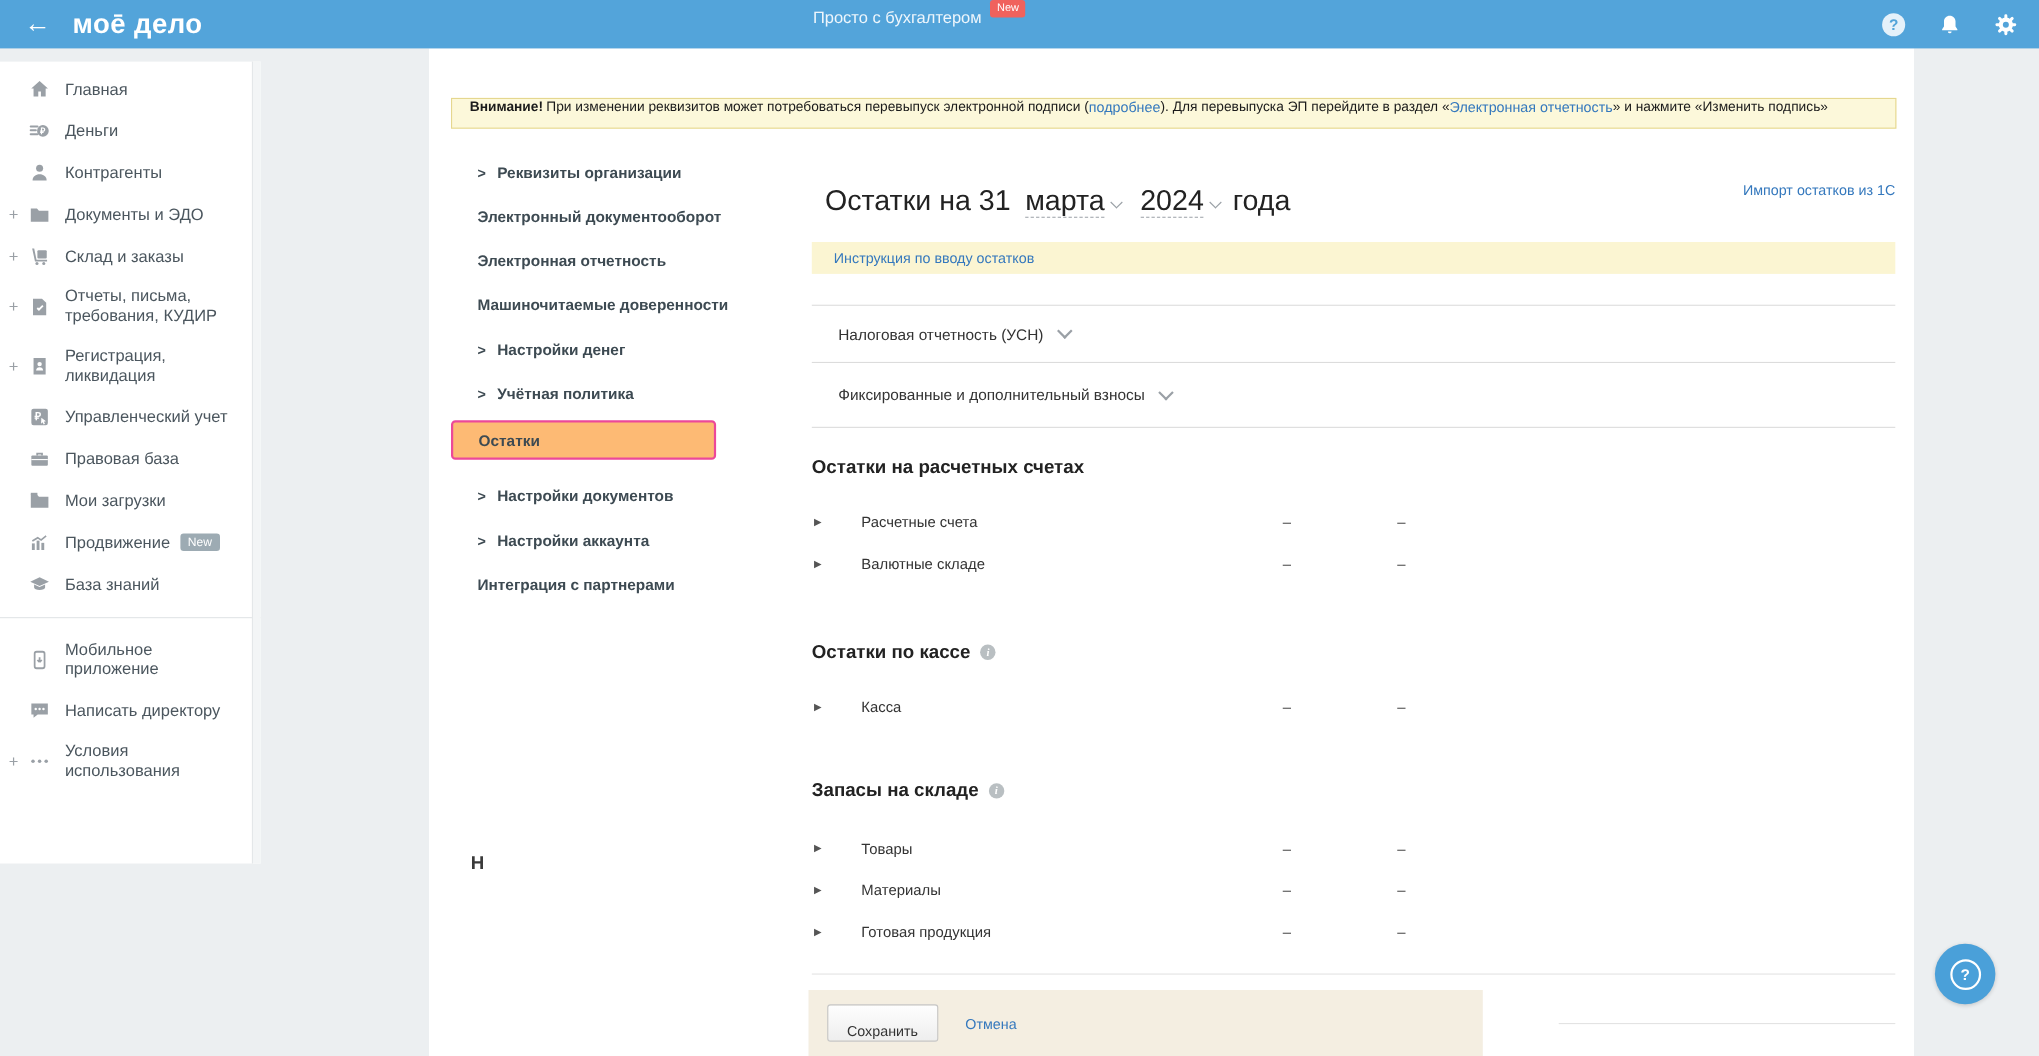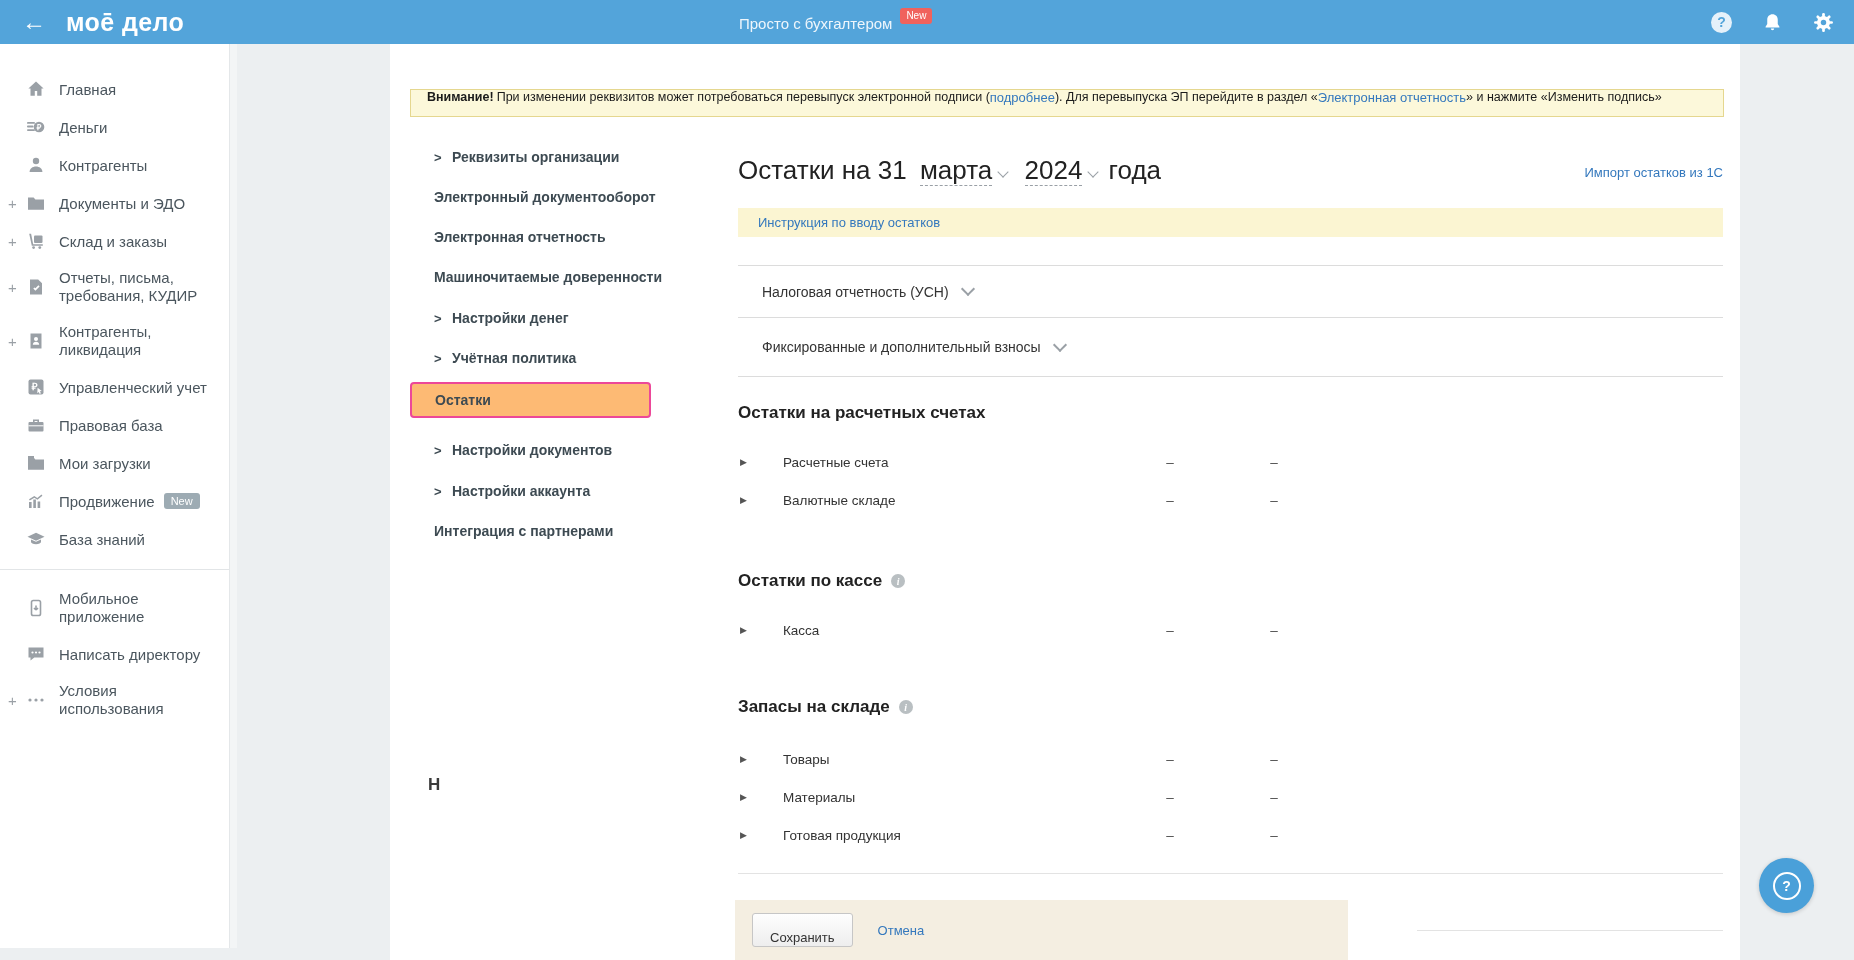--- a/index.html
+++ b/index.html
@@ -7,32 +7,32 @@
        font-family:"Liberation Sans",sans-serif;overflow:hidden;color:#333}
   svg{display:block}
   a{cursor:pointer}
   .link{color:#3478bd;font-size:13px}
 
   
   .topbar{position:absolute;left:0;top:0;width:1854px;height:44px;background:#53a4da;
           display:flex;align-items:center;z-index:10}
   .back{margin-left:22px;font-size:24px;color:#fff;cursor:pointer;line-height:1}
   .logo{margin-left:20px;font-size:25px;font-weight:bold;color:#fff;letter-spacing:.4px}
-  .tagline{position:absolute;left:739px;top:0;height:32px;display:flex;align-items:flex-end;
+  .tagline{position:absolute;left:739px;top:0;height:32px;display:flex;align-items:center;
            font-size:15px;color:#eef6fc}
   .nbadge{background:#f0625d;color:#fff;font-size:10px;line-height:12px;padding:2px 6px;
           border-radius:3px;margin-left:8px;position:relative;top:-8px}
   .top-icons{position:absolute;right:20px;top:0;height:44px;display:flex;align-items:center;gap:30px}
   .tico{cursor:pointer}
   .helpico{width:21px;height:21px;border-radius:50%;background:rgba(255,255,255,.85);
            color:#53a4da;font-weight:bold;font-size:14px;display:flex;align-items:center;justify-content:center}
 
   
-  .sidebar{position:absolute;left:0;top:44px;width:237px;height:904px;background:#fff;
-           padding-top:26px;box-sizing:border-box;z-index:5}
+  .sidebar{position:absolute;left:0;top:56px;width:237px;height:729px;background:#fff;
+           padding-top:6px;box-sizing:border-box;z-index:5}
   .sidebar::after{content:"";position:absolute;right:0;top:0;width:7px;height:100%;
                   background:#f3f5f6;border-left:1px solid #e4e7e9}
   .sb-item{position:relative;display:flex;align-items:center;padding-left:26px;height:38px;
            cursor:pointer;color:#4b565e;font-size:15px}
   .sb-item.h2{height:54px}
   .sb-plus{position:absolute;left:8px;color:#9aa0a6;font-size:15px}
   .sb-ic{width:20px;height:20px;margin-right:13px;flex:none}
   .sb-lines{display:flex;flex-direction:column;line-height:18px}
   .sb-sep{height:1px;background:#e2e5e7;margin:11px 0 11px 0}
   .sb-badge{background:#9dabb3;color:#fff;font-size:11px;border-radius:3px;padding:2px 7px;margin-left:9px}
@@ -49,21 +49,21 @@
   .submenu{position:absolute;left:20px;top:0;width:310px}
   .mi{position:absolute;display:flex;align-items:center;height:20px;font-size:14px;font-weight:bold;
       color:#3d4a52;cursor:pointer;padding-left:24px;white-space:nowrap}
   .mi .chev{position:absolute;left:24px;font-size:13px}
   .mi.haschev{padding-left:42px}
   .mi.selected{left:0;top:338px;width:214px;height:32px;background:#fdba74;border:2px solid #ec4899;
                border-radius:4px;padding-left:23px}
 
   
   .content{position:absolute;left:348px;top:109px;width:985px}
-  .title{margin:0;font-size:26px;font-weight:normal;color:#222;height:34px;line-height:34px;white-space:nowrap}
+  .title{margin:12px;font-size:26px;font-weight:normal;color:#222;height:34px;line-height:34px;white-space:nowrap}
   .dd{border-bottom:1px dashed #9aa0a6;cursor:pointer;margin-left:6px}
   .ddchev{display:inline-block;width:7px;height:7px;border-right:1.5px solid #9aa0a6;
           border-bottom:1.5px solid #9aa0a6;transform:rotate(45deg);margin:0 4px 3px 7px;cursor:pointer}
   .import{position:absolute;right:0;top:12px}
   .instr{margin-top:21px;height:29px;background:#fbf5d2;display:flex;align-items:center;padding-left:20px}
 
   .collapse-list{margin-top:28px;border-bottom:1px solid #dcdcdc}
   .collapse{height:51px;border-top:1px solid #dcdcdc;display:flex;align-items:center;
             padding-left:24px;font-size:14px;color:#333;cursor:pointer}
   .collapse.c2{height:58px}
@@ -207,21 +207,21 @@
   <div class="sb-item h2">
     <span class="sb-plus">+</span>
     <span class="sb-ic">
       <svg viewBox="0 0 20 20" fill="#9aa0a6">
           <path d="M4.5 2.5h11v15h-11z"></path>
         <circle cx="10" cy="8" r="2" fill="#fff"></circle>
           <path d="M6.8 13.8c0-1.9 1.4-3 3.2-3s3.2 1.1 3.2 3z" fill="#fff"></path>
         </svg>
       </span>
     <span class="sb-lines">
-      <span>Контрагенты,</span>
+      <span>Регистрация,</span>
       <span>ликвидация</span>
     </span>
   </div>
 
   <div class="sb-item">
     <span class="sb-ic">
       <svg viewBox="0 0 20 20" fill="#9aa0a6">
           <rect x="2.5" y="2.5" width="15" height="15" rx="2"></rect>
         <text x="8.6" y="13.2" font-size="10" font-weight="bold" fill="#fff" text-anchor="middle">₽</text>
         <path fill="#fff" d="M11.6 10.8l4.2 3.1-1.9.4 1 2-1.2.6-1-2-1.4 1.3z"></path>

